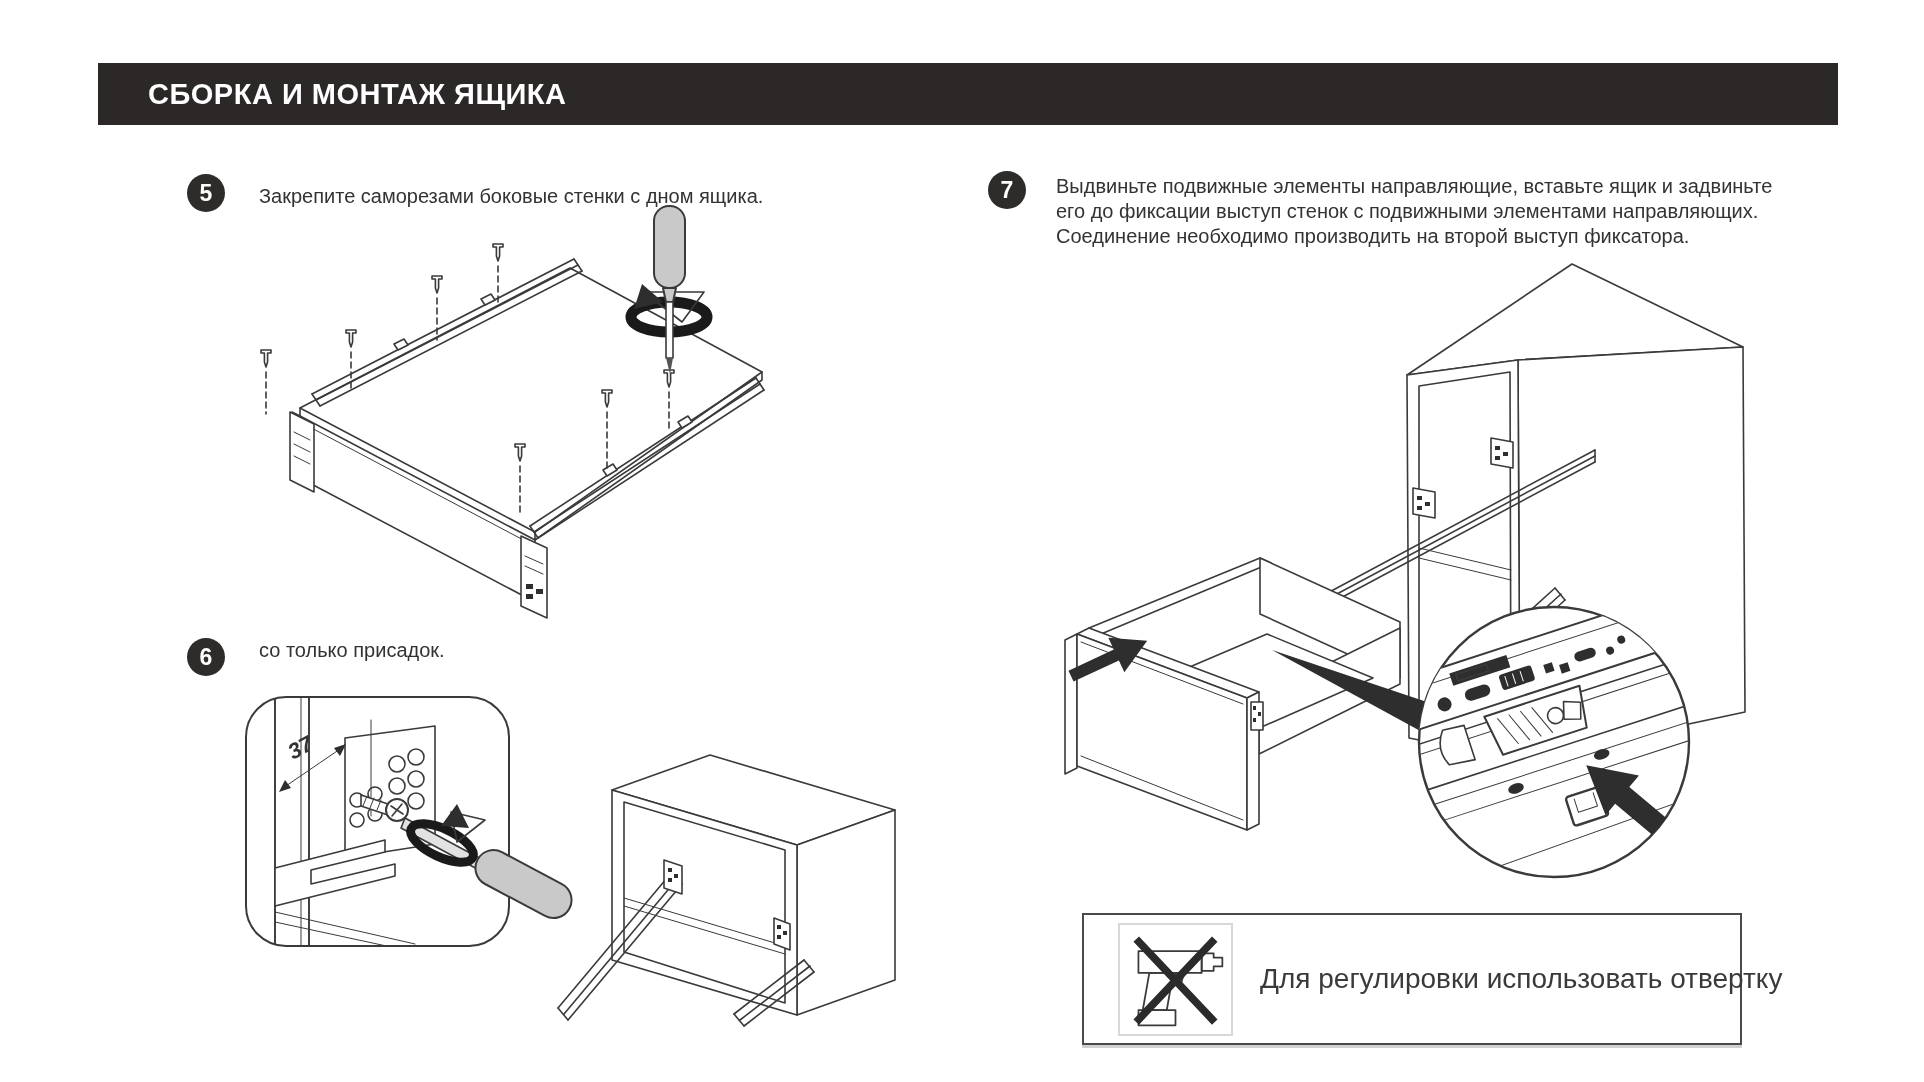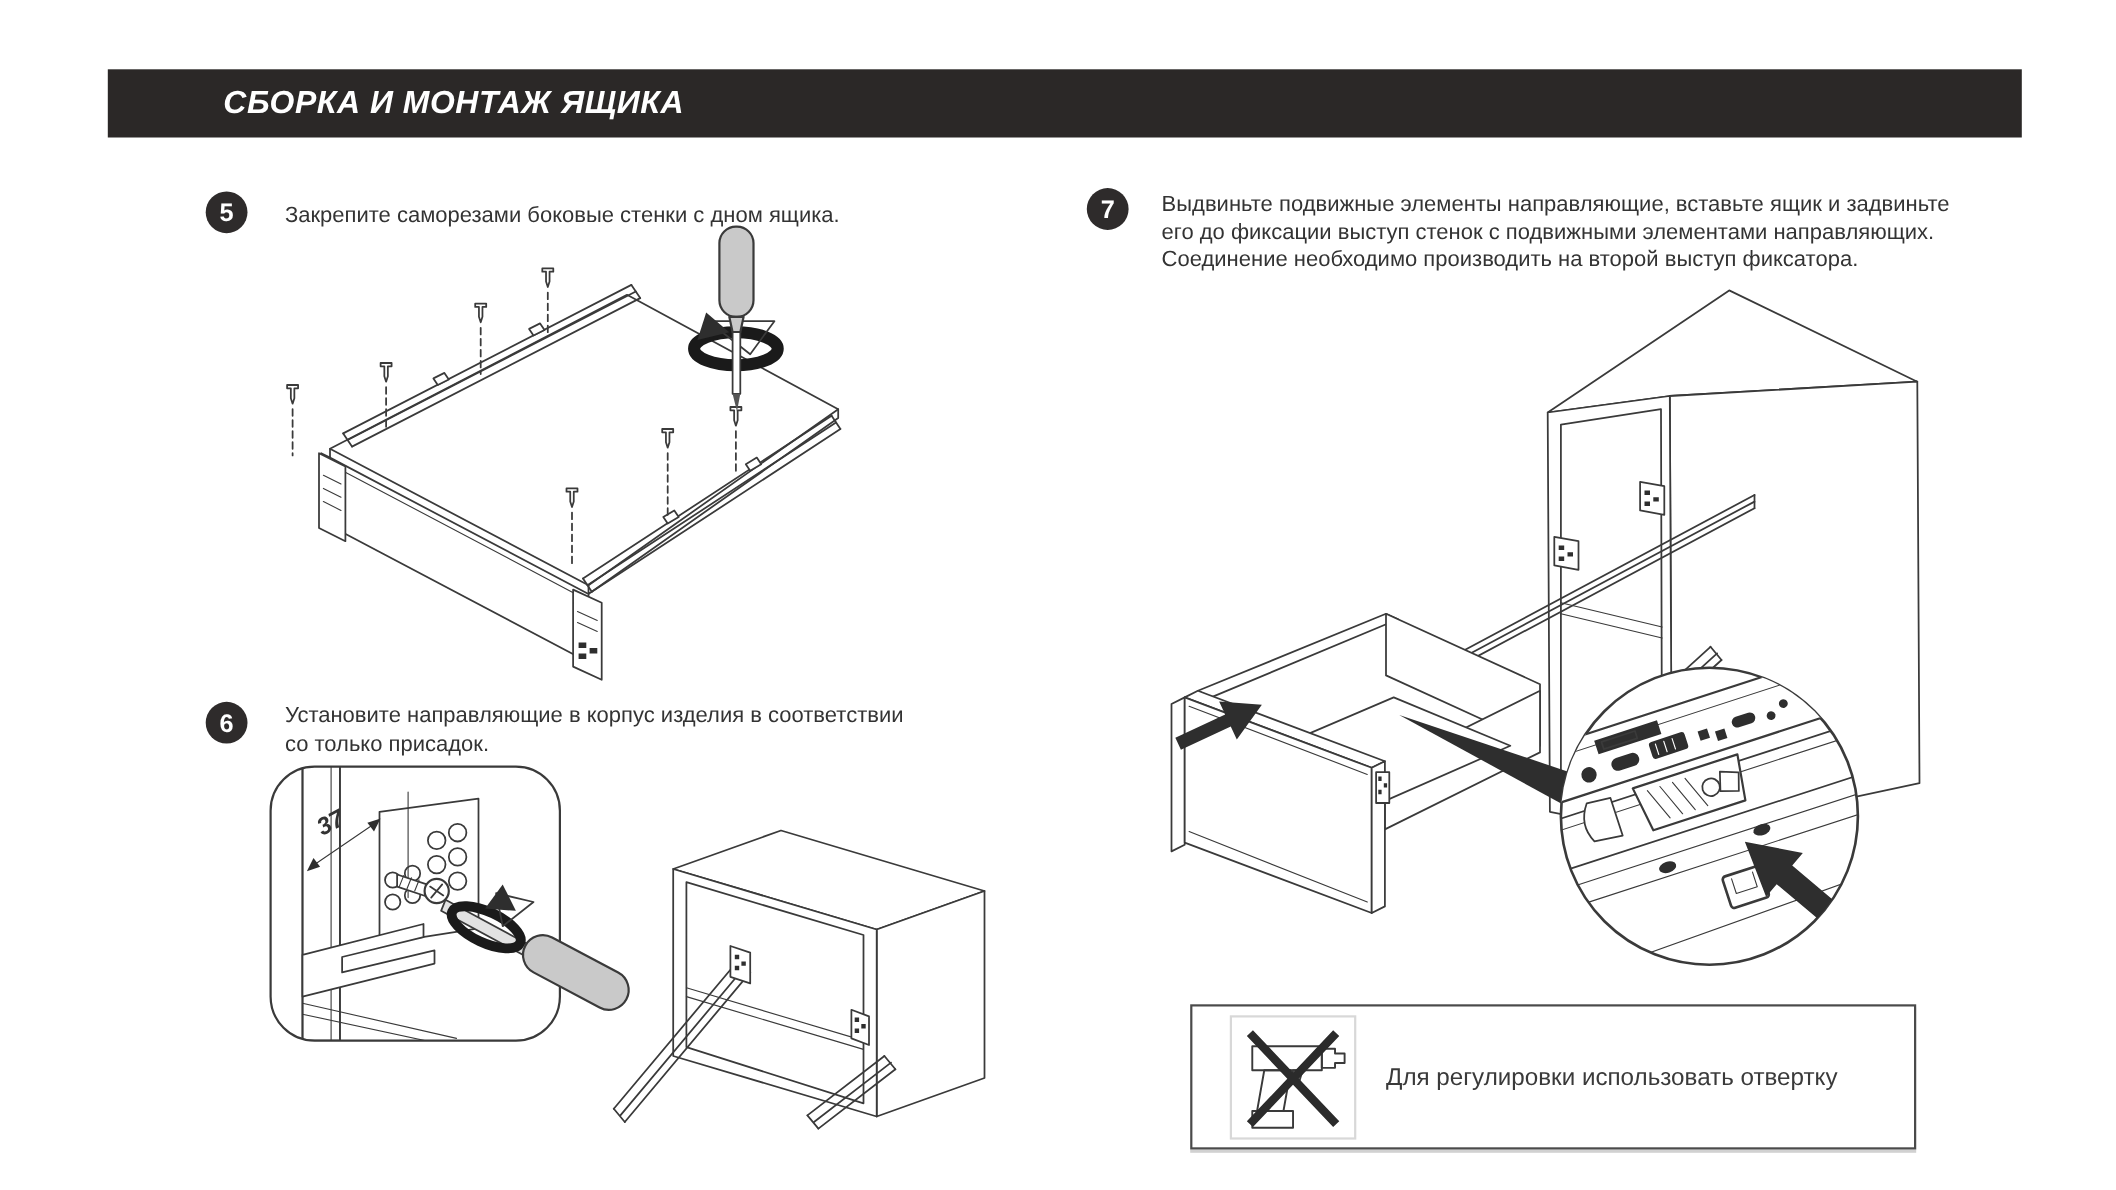--- a/index.html
+++ b/index.html
@@ -1,30 +1,30 @@
 <!DOCTYPE html>
 <html><head>
 <meta charset="utf-8">
 <style>
   html,body{margin:0;padding:0;background:#fff;}
   .page{position:relative;width:1924px;height:1082px;background:#fff;overflow:hidden;
         font-family:"Liberation Sans","DejaVu Sans",sans-serif;color:#333;}
   .hdr{position:absolute;left:98px;top:63px;width:1740px;height:62px;background:#2b2827;
        display:flex;align-items:center;}
-  .hdr span{padding-left:105px;color:#fff;font-size:29px;font-weight:bold;letter-spacing:.5px;font-style:italic;}
+  .hdr span{padding-left:50px;color:#fff;font-size:29px;font-weight:bold;letter-spacing:.5px;}
   .badge{position:absolute;width:38px;height:38px;border-radius:50%;background:#2e2b2b;color:#fff;
          display:flex;align-items:center;justify-content:center;font-size:23px;font-weight:bold;}
   .stx{position:absolute;font-size:20px;line-height:25px;color:#333;white-space:nowrap;}
   .stx6{line-height:27px;}
   .cap{position:absolute;font-size:25px;line-height:31px;color:#3a3a3a;white-space:nowrap;}
   .notebox{position:absolute;left:1082px;top:913px;width:660px;height:132px;border:2px solid #4a4a4a;
            box-sizing:border-box;background:#fff;box-shadow:0 3px 0 rgba(0,0,0,.18);display:flex;align-items:center;}
   .notetile{position:absolute;left:34px;top:8px;width:115px;height:113px;border:2px solid #d8d8d8;
             box-sizing:border-box;background:#fff;}
-  .notetext{margin-left:176px;font-size:22px;color:#3a3a3a;white-space:nowrap;}
+  .notetext{margin-left:176px;font-size:28px;color:#3a3a3a;white-space:nowrap;}
   svg{position:absolute;overflow:visible;}
   .ln, svg path, svg line, svg rect, svg ellipse, svg circle, svg polyline{
       stroke:#3a3a3a;stroke-width:1.6;fill:none;stroke-linejoin:round;stroke-linecap:round;}
   svg .fw{fill:#ffffff;}
   svg .fg{fill:#c9c9c9;stroke-width:2;}
   svg .fgl{fill:#e2e2e2;}
   svg .blk{fill:#2e2e2e;stroke:none;}
   svg .blk2{fill:#555;stroke:none;}
   svg .thin{stroke-width:1;}
   svg .sw2{stroke-width:2;}
@@ -113,21 +113,20 @@
       <path class="fg" d="M433,88 h13 l-3,14 h-7 z"></path>
       <path class="fw" d="M436,102 h7 V158 h-7 z"></path>
       <path class="blk2" d="M436,158 h7 L440,174 Z"></path>
     </g>
   </svg>
 
   <div class="badge" style="left:187px;top:638px;">
     <span>6</span>
   </div>
   <div class="stx stx6" style="left:259px;top:637px;">
-    <div>Установите направляющие в корпус изделия в соответствии</div>
     <div>со только присадок.</div>
   </div>
 
   <svg viewBox="0 0 365 270" style="left:245px;top:696px;width:365px;height:270px">
     <defs>
         <clipPath id="cal">
           <rect x="1" y="1" width="263" height="249" rx="40"></rect>
         </clipPath>
       </defs>
     <rect x="1" y="1" width="263" height="249" rx="40" fill="#ececec" class="sw2"></rect>

